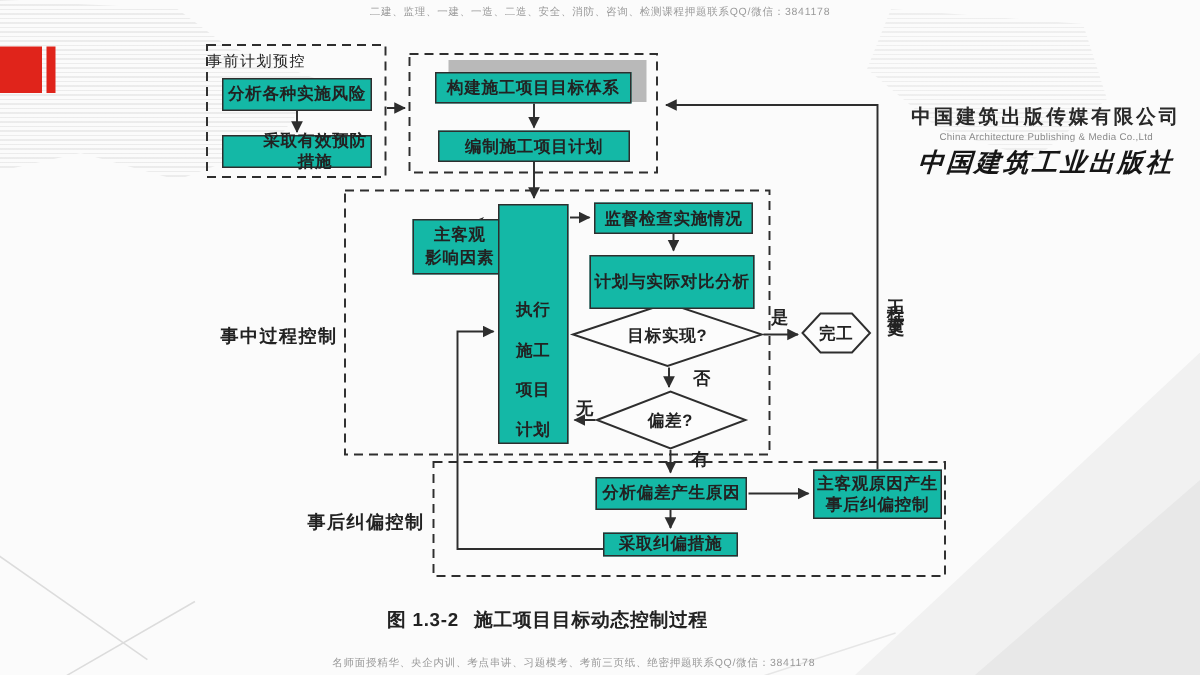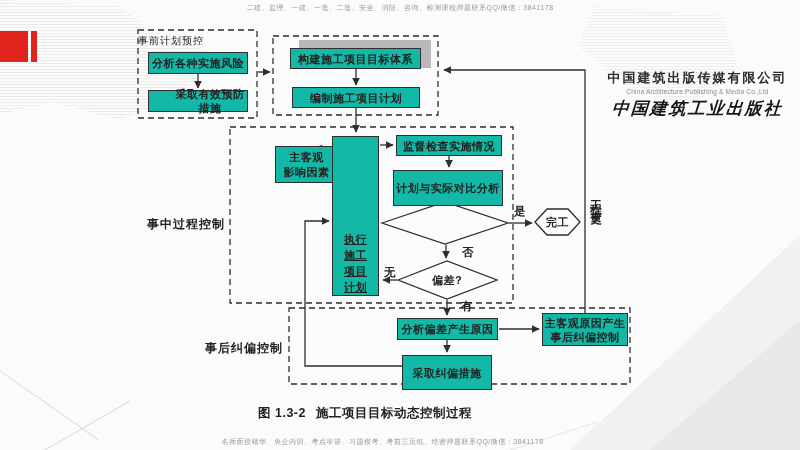--- a/index.html
+++ b/index.html
@@ -37,21 +37,21 @@
         border:1.4px solid #2e2e2e;background:#14b8a6;font-size:11px;font-weight:bold;
         letter-spacing:.5px;line-height:14px;text-align:center;z-index:3;box-sizing:border-box;}
   .lbl{position:absolute;font-size:11.5px;font-weight:bold;letter-spacing:.5px;z-index:3;white-space:nowrap;}
   .shape-lbl{position:absolute;display:flex;align-items:center;justify-content:center;
         font-size:11px;font-weight:bold;letter-spacing:.5px;z-index:3;}
   .stage-lbl{position:absolute;font-size:12px;font-weight:bold;letter-spacing:1px;z-index:3;}
   .group-title{position:absolute;font-size:10px;font-weight:normal;letter-spacing:1px;
         text-align:left;z-index:3;}
   .vtext{position:absolute;writing-mode:vertical-rl;font-size:11.5px;font-weight:bold;
         letter-spacing:5px;z-index:3;}
-  .exec{justify-content:flex-end;line-height:16px;text-decoration:underline;}
+  .exec{justify-content:space-between;padding-top:62px;line-height:16px;}
   .caption{position:absolute;left:258px;top:405px;font-size:12.5px;font-weight:bold;
         letter-spacing:.5px;z-index:3;white-space:nowrap;}
   .caption .gap{display:inline-block;width:10px;}
 </style>
 </head>
 <body>
 
 <div class="stage">
 
   <div class="stripes map-left"></div>
@@ -133,22 +133,23 @@
   </div>
 
   <div class="fbox" style="left:396px;top:135px;width:106px;height:21px;">监督检查实施情况</div>
   <div class="fbox" style="left:393px;top:170px;width:110px;height:36px;">计划与实际对比分析</div>
 
   <div class="fbox" style="left:397px;top:318px;width:101px;height:22px;">分析偏差产生原因</div>
   <div class="fbox" style="left:542px;top:313px;width:86px;height:33px;">
     <span>主客观原因产生</span>
     <span>事后纠偏控制</span>
   </div>
-  <div class="fbox" style="left:402px;top:355px;width:90px;height:35px;">采取纠偏措施</div>
+  <div class="fbox" style="left:402px;top:355px;width:90px;height:16px;">采取纠偏措施</div>
 
+  <div class="shape-lbl" style="left:385px;top:216px;width:120px;height:14px;">目标实现?</div>
   <div class="shape-lbl" style="left:398px;top:273px;width:98px;height:14px;">偏差?</div>
   <div class="shape-lbl" style="left:535px;top:213px;width:45px;height:18px;">完工</div>
 
   <div class="lbl" style="left:514px;top:204px;">是</div>
   <div class="lbl" style="left:462px;top:245px;">否</div>
   <div class="lbl" style="left:384px;top:265px;">无</div>
   <div class="lbl" style="left:461px;top:299px;">有</div>
 
   <div class="stage-lbl" style="left:147px;top:216px;">事中过程控制</div>
   <div class="stage-lbl" style="left:205px;top:340px;text-align:center;">事后纠偏控制</div>

